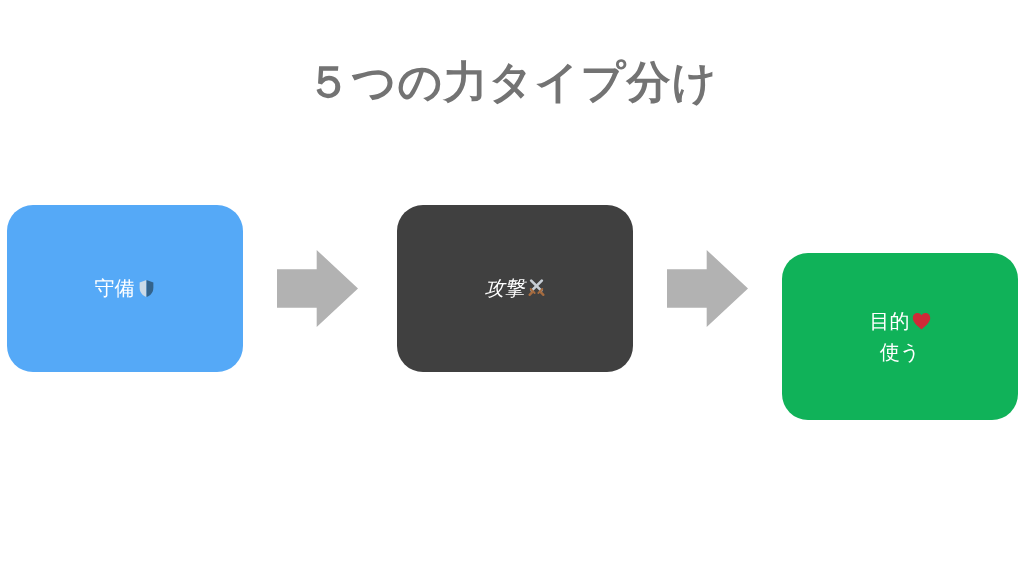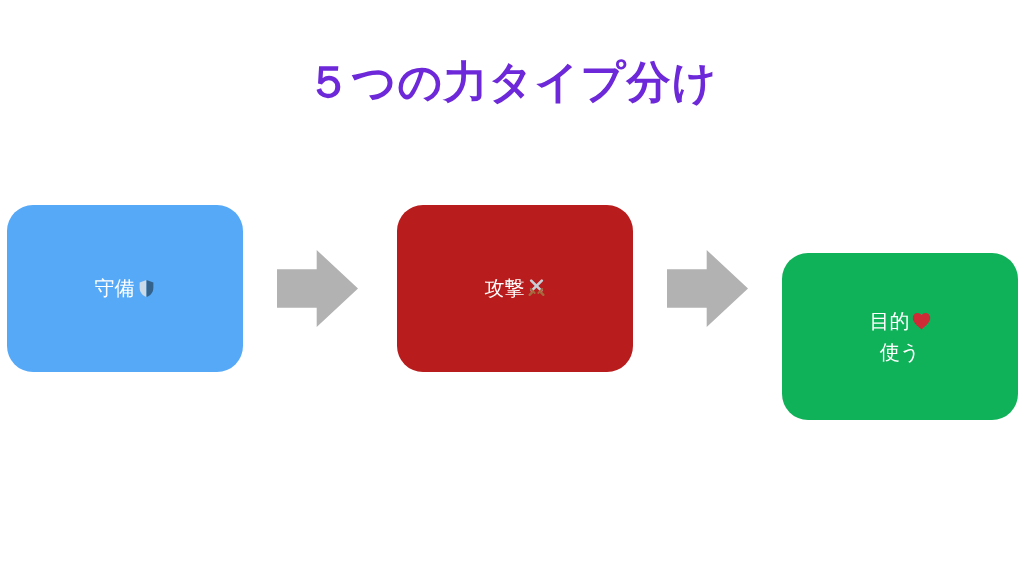--- a/index.html
+++ b/index.html
@@ -13,21 +13,21 @@
   }
   .title {
     position: absolute;
     top: 53px;
     left: 0;
     width: 100%;
     margin: 0;
     text-align: center;
     font-size: 44px;
     font-weight: 700;
-    color: #6d28d9;
+    color: #737373;
     letter-spacing: 1px;
   }
   .box {
     position: absolute;
     top: 205px;
     width: 236px;
     height: 167px;
     border-radius: 26px;
     display: flex;
     flex-direction: column;
@@ -72,21 +72,21 @@
         <svg width="19" height="19" viewBox="0 0 36 36" aria-hidden="true">
           <path fill="#CBDAE8" d="M18 2 L5 6.5 V16.5 c0 9.5 6.2 15.3 13 17.8 z"></path>
           <path fill="#33638C" d="M18 2 l13 4.5 V16.5 c0 9.5 -6.2 15.3 -13 17.8 z"></path>
         </svg>
       </span>
     </div>
   </div>
 
   <div class="arrow arrow-1" style="background: rgb(178, 178, 178);"></div>
 
-  <div class="box box-attack" style="background: #b91c1c;">
+  <div class="box box-attack" style="background: #404040; font-style: italic;">
     <div class="box-line1">
       <span>攻撃</span>
       <span class="icon">
         <svg width="19" height="19" viewBox="0 0 36 36" aria-hidden="true">
           <path d="M8 3 L27 22" stroke="#C7CED6" stroke-width="5" stroke-linecap="round" fill="none"></path>
           <path d="M28 3 L9 22" stroke="#C7CED6" stroke-width="5" stroke-linecap="round" fill="none"></path>
           <path d="M21.5 26.5 L29 19" stroke="#A56B3F" stroke-width="3.5" stroke-linecap="round" fill="none"></path>
           <path d="M14.5 26.5 L7 19" stroke="#A56B3F" stroke-width="3.5" stroke-linecap="round" fill="none"></path>
           <path d="M26 25 L31 30" stroke="#A56B3F" stroke-width="4.5" stroke-linecap="round" fill="none"></path>
           <path d="M10 25 L5 30" stroke="#A56B3F" stroke-width="4.5" stroke-linecap="round" fill="none"></path>

